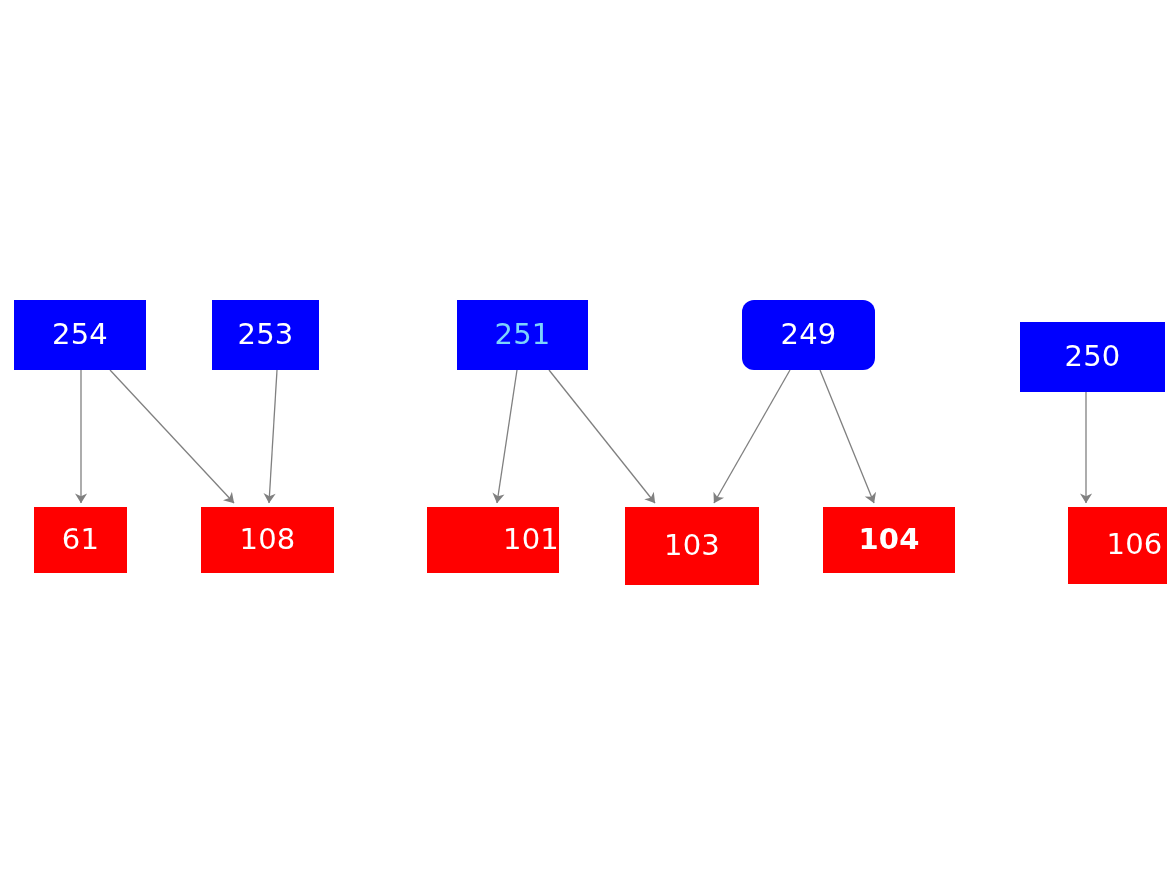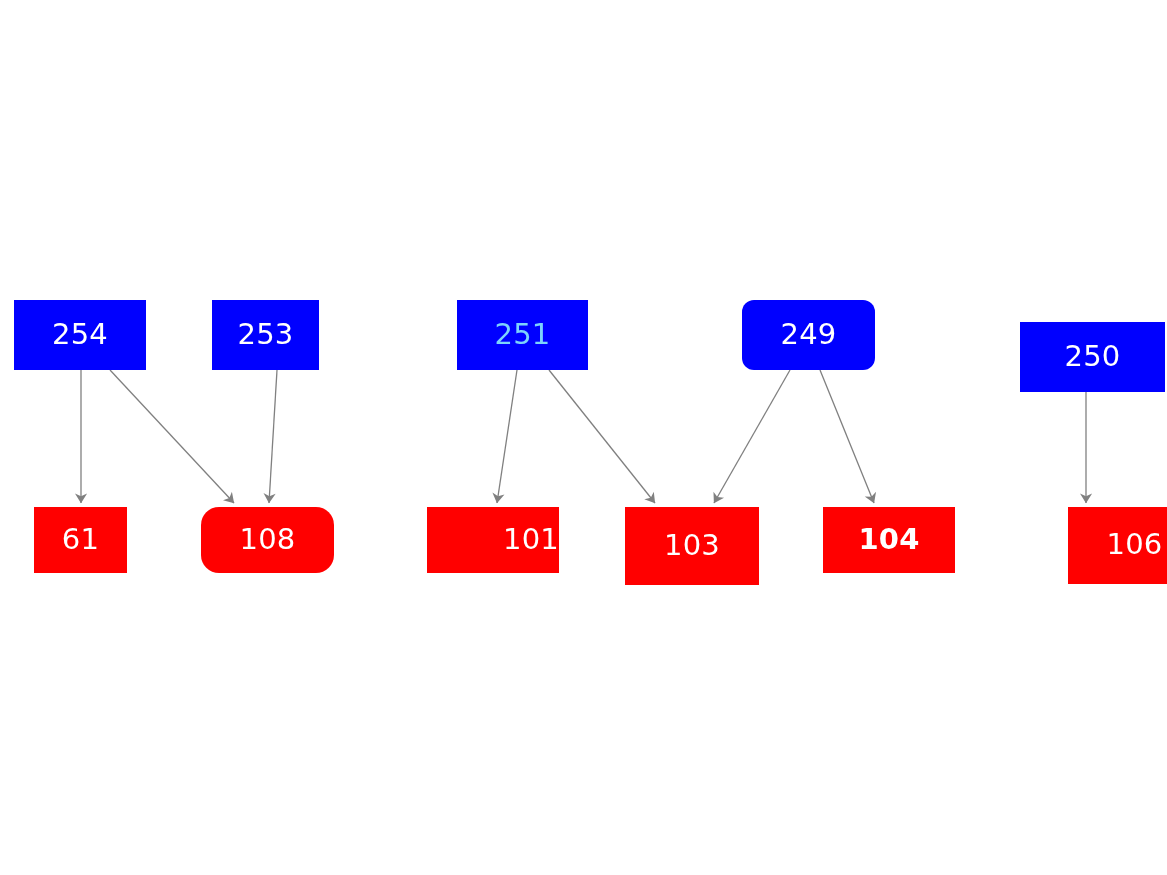--- a/index.html
+++ b/index.html
@@ -80,21 +80,21 @@
       </div>
       <div class="node" style="left: 742px; top: 300px; width: 133px; height: 70px; background: rgb(0, 0, 255); color: rgb(255, 255, 255); border-radius: 12px;">
         <span class="node-label">249</span>
       </div>
       <div class="node" style="left: 1020px; top: 300px; width: 145px; height: 70px; background: rgb(0, 0, 255); color: rgb(255, 255, 255); margin-top: 22px;">
         <span class="node-label">250</span>
       </div>
       <div class="node" style="left: 34px; top: 507px; width: 93px; height: 66px; background: rgb(255, 0, 0); color: rgb(255, 255, 255);">
         <span class="node-label">61</span>
       </div>
-      <div class="node" style="left: 201px; top: 507px; width: 133px; height: 66px; background: rgb(255, 0, 0); color: rgb(255, 255, 255); border-radius: 18px;">
+      <div class="node" style="left: 201px; top: 507px; width: 133px; height: 66px; background: rgb(255, 0, 0); color: rgb(255, 255, 255);">
         <span class="node-label">108</span>
       </div>
       <div class="node" style="left: 427px; top: 507px; width: 132px; height: 66px; background: rgb(255, 0, 0); color: rgb(255, 255, 255); justify-content: flex-end;">
         <span class="node-label">101</span>
       </div>
       <div class="node" style="left: 625px; top: 507px; width: 134px; height: 78px; background: rgb(255, 0, 0); color: rgb(255, 255, 255);">
         <span class="node-label">103</span>
       </div>
       <div class="node" style="left: 823px; top: 507px; width: 132px; height: 66px; background: rgb(255, 0, 0); color: rgb(255, 255, 255); font-weight: bold;">
         <span class="node-label">104</span>

